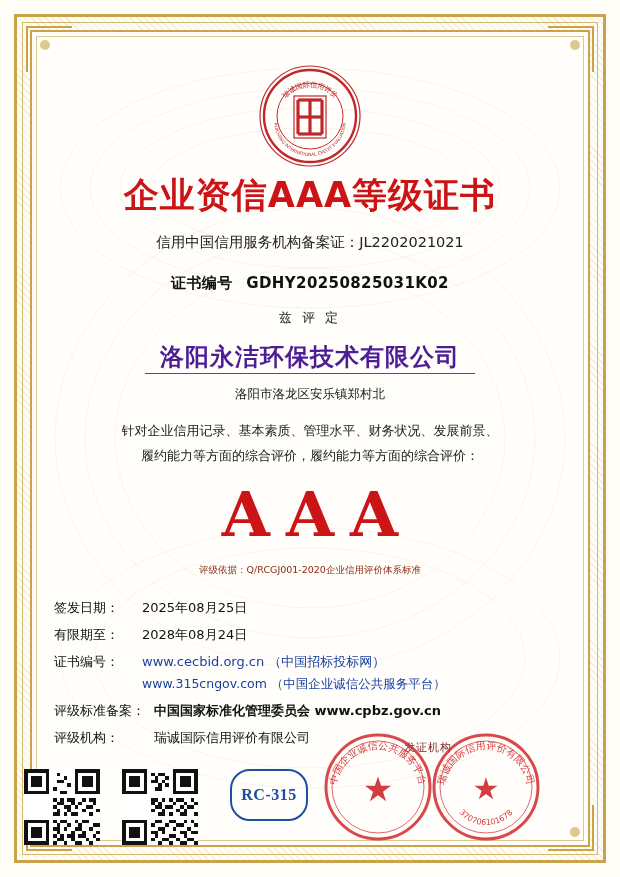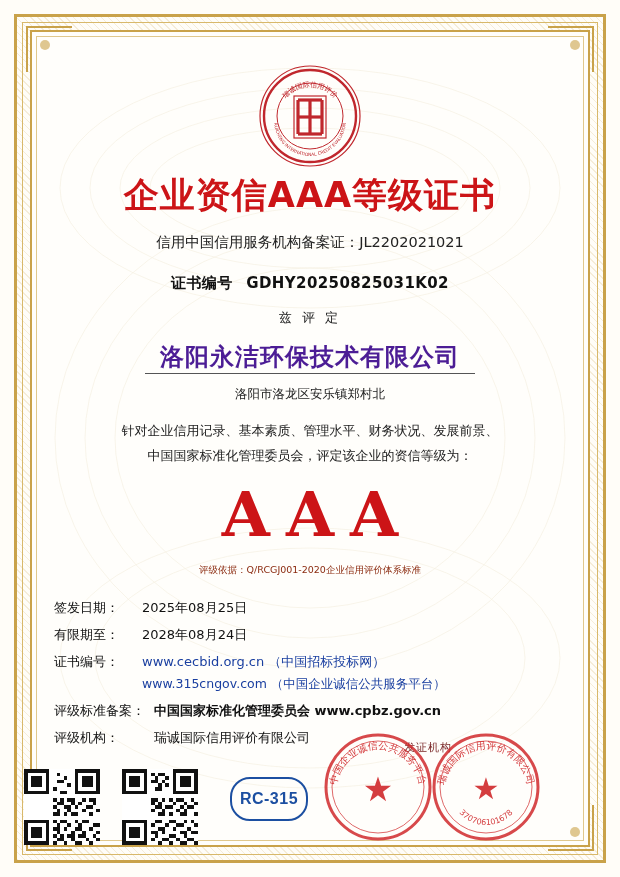--- a/index.html
+++ b/index.html
@@ -159,29 +159,29 @@
     position: absolute; left: 12px; right: 12px; bottom: 26px; height: 120px;
   }
   .qr {
     position: absolute;
     image-rendering: pixelated;
   }
   .qr1 { left: 12px; bottom: 6px; }
   .qr2 { left: 110px; bottom: 6px; }
   .rc315 {
     position: absolute; left: 218px; bottom: 30px;
-    width: 78px; height: 44px;
+    width: 78px; height: 52px;
     border: 2px solid #1c4fa1;
     border-radius: 20px;
     color: #1c4fa1;
     font-size: 16px;
     font-weight: bold;
     display: flex; align-items: center; justify-content: center;
     letter-spacing: .5px;
-    font-family: Liberation Sans, sans-serif;
+    font-family: Liberation Serif, serif;
   }
   .seal {
     position: absolute;
     width: 112px; height: 112px;
   }
   .seal1 { left: 310px; bottom: 8px; }
   .seal2 { left: 418px; bottom: 8px; }
   .seal-note {
     position: absolute; left: 392px; bottom: 96px;
     font-size: 11px; color: #7b2a2a;
@@ -257,21 +257,21 @@
       <span style="margin-left:8px">GDHY20250825031K02</span>
     </div>
 
     <div class="hereby">兹 评 定</div>
 
     <div class="company">洛阳永洁环保技术有限公司</div>
     <div class="address">洛阳市洛龙区安乐镇郑村北</div>
 
     <div class="desc">
       <div>针对企业信用记录、基本素质、管理水平、财务状况、发展前景、</div>
-      <div>中国国家标准化管理委员会，评定该企业的资信等级为：</div>
+      <div>履约能力等方面的综合评价，履约能力等方面的综合评价：</div>
     </div>
 
     <div class="grade">AAA</div>
     <div class="grade-basis">评级依据：Q/RCGJ001-2020企业信用评价体系标准</div>
 
     <div class="fields">
 
       <div class="field-row">
         <span class="field-label">签发日期：</span>
         <span class="field-value">2025年08月25日</span>

